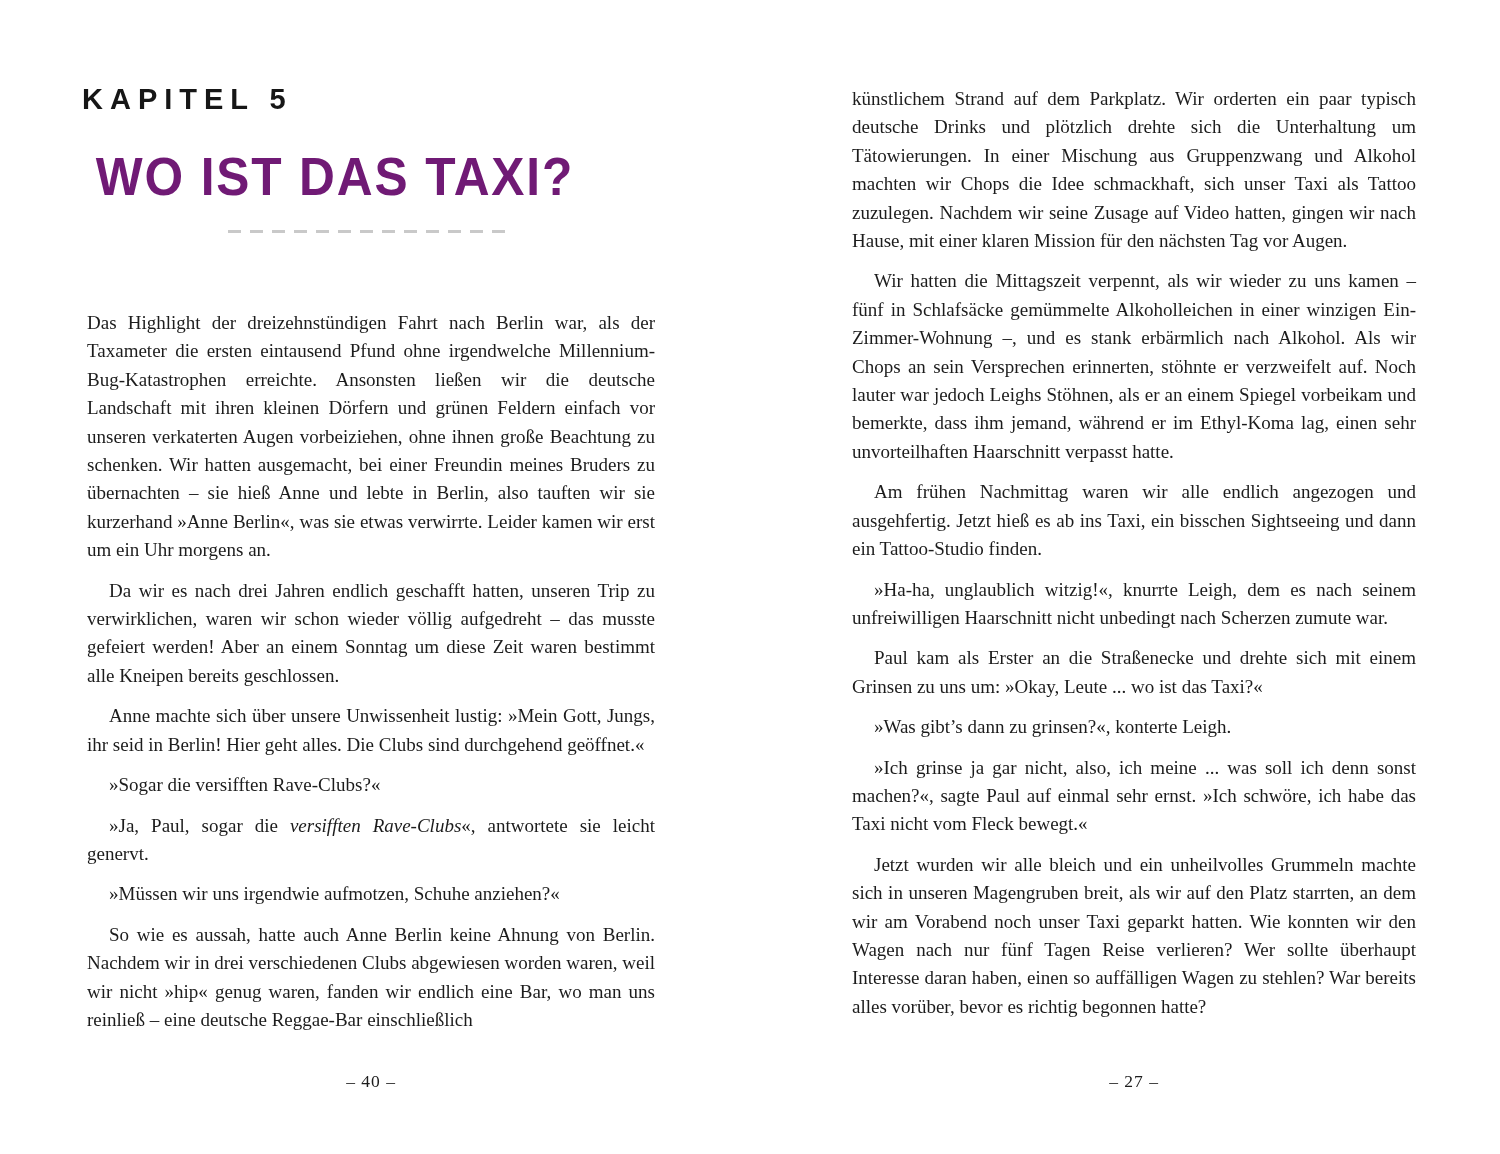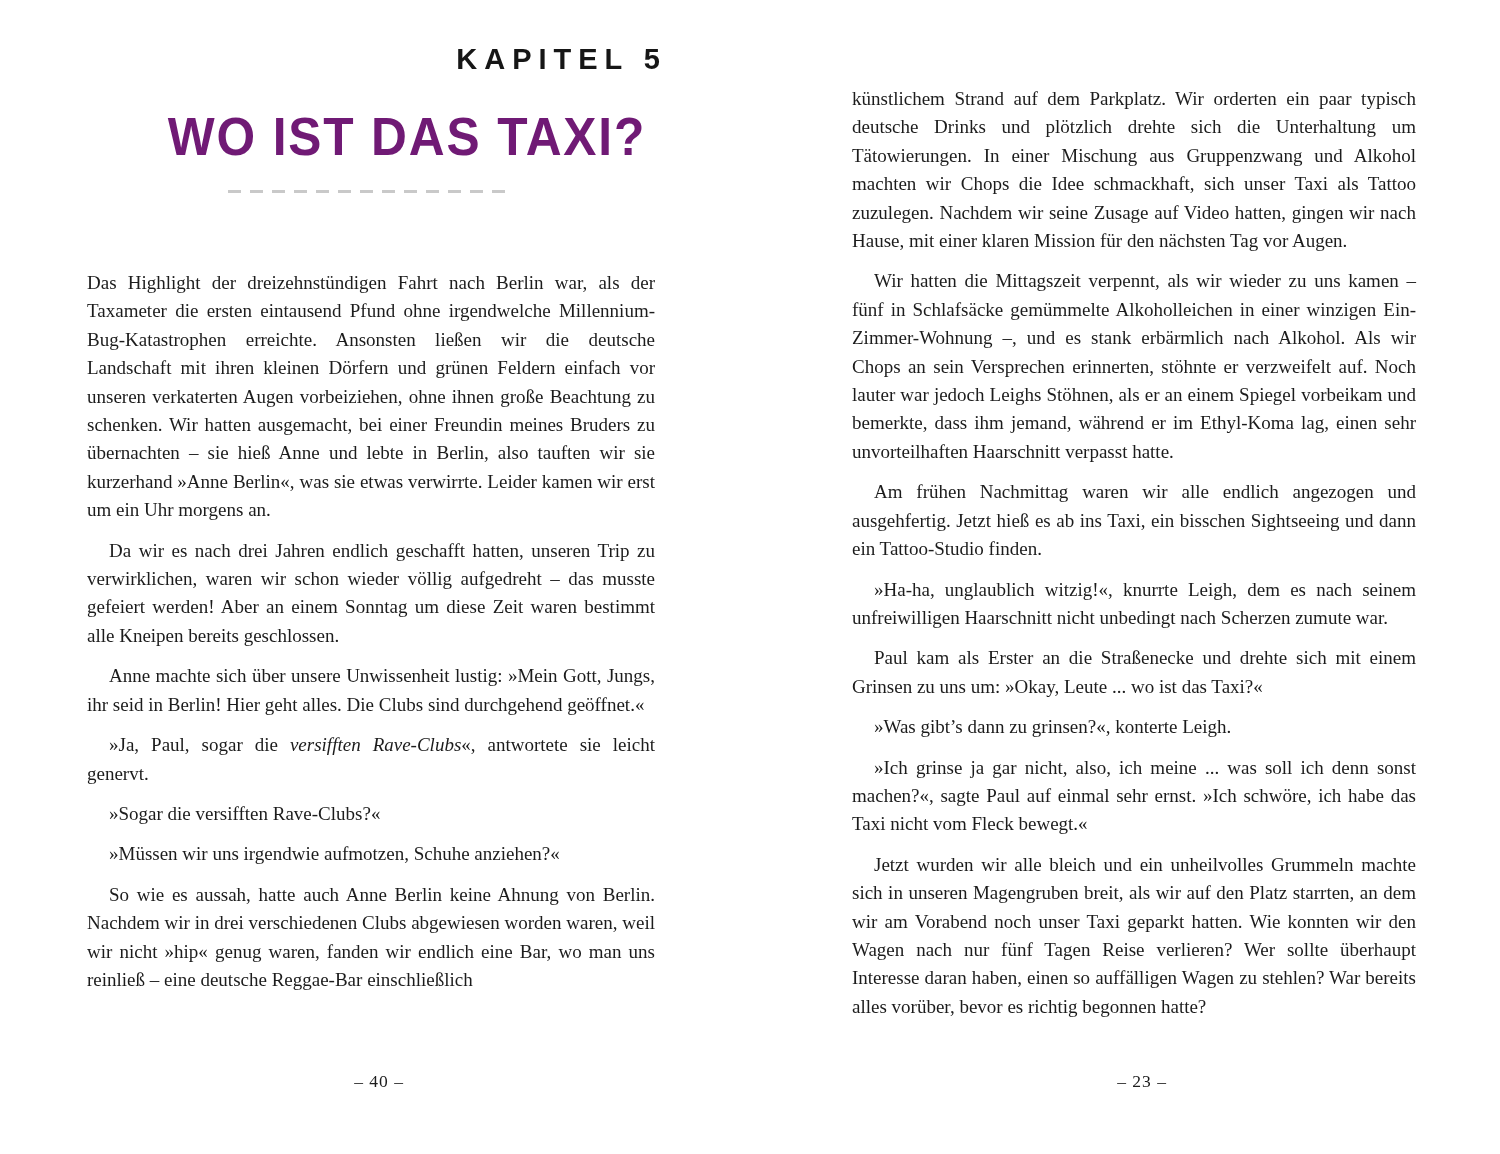--- a/index.html
+++ b/index.html
@@ -18,22 +18,22 @@
   }
   .page {
     position: absolute;
     top: 0;
     height: 100%;
   }
   .page-left  { left: 75px;  width: 592px; }
   .page-right { left: 840px; width: 588px; }
 
   .chapter-header {
-    padding-top: 44px;
-    text-align: right;
+    padding-top: 84px;
+    text-align: left;
   }
   .kapitel {
     font-family: "Liberation Sans", sans-serif;
     font-weight: 700;
     font-size: 29px;
     line-height: 30px;
     letter-spacing: 7px;
     text-indent: 7px;
     color: #161616;
   }
@@ -73,21 +73,21 @@
   .body-text p {
     margin: 12px;
     padding: 0;
   }
   .body-text p.indent { text-indent: 22px; }
   .italic { font-style: italic; }
 
   .page-number {
     position: absolute;
     bottom: 62px;
-    left: 8px;
+    left: 0;
     width: 100%;
     text-align: center;
     font-size: 17.5px;
     letter-spacing: 1px;
     color: #1c1c1c;
   }
 </style>
 </head>
 <body>
 
@@ -96,35 +96,35 @@
   <section class="page page-left">
     <header class="chapter-header">
       <div class="kapitel">KAPITEL 5</div>
       <h1 class="title"><span class="title-inner">WO IST DAS TAXI?</span></h1>
       <div class="dash-rule"></div>
     </header>
     <div class="body-text">
         <p class=""><span>Das Highlight der dreizehnstündigen Fahrt nach Berlin war, als der Taxameter die ersten eintausend Pfund ohne irgendwelche Millennium-Bug-Katastrophen erreichte. Ansonsten ließen wir die deutsche Landschaft mit ihren kleinen Dörfern und grünen Feldern einfach vor unseren verkaterten Augen vorbeiziehen, ohne ihnen große Beachtung zu schenken. Wir hatten ausgemacht, bei einer Freundin meines Bruders zu übernachten – sie hieß Anne und lebte in Berlin, also tauften wir sie kurzerhand »Anne Berlin«, was sie etwas verwirrte. Leider kamen wir erst um ein Uhr morgens an.</span></p>
         <p class="indent"><span>Da wir es nach drei Jahren endlich geschafft hatten, unseren Trip zu verwirklichen, waren wir schon wieder völlig aufgedreht – das musste gefeiert werden! Aber an einem Sonntag um diese Zeit waren bestimmt alle Kneipen bereits geschlossen.</span></p>
         <p class="indent"><span>Anne machte sich über unsere Unwissenheit lustig: »Mein Gott, Jungs, ihr seid in Berlin! Hier geht alles. Die Clubs sind durchgehend geöffnet.«</span></p>
+        <p class="indent"><span>»Sogar die versifften Rave-Clubs?«</span></p>
         <p class="indent"><span>»Ja, Paul, sogar die </span><span class="italic">versifften Rave-Clubs</span><span>«, antwortete sie leicht genervt.</span></p>
-        <p class="indent"><span>»Sogar die versifften Rave-Clubs?«</span></p>
         <p class="indent"><span>»Müssen wir uns irgendwie aufmotzen, Schuhe anziehen?«</span></p>
         <p class="indent"><span>So wie es aussah, hatte auch Anne Berlin keine Ahnung von Berlin. Nachdem wir in drei verschiedenen Clubs abgewiesen worden waren, weil wir nicht »hip« genug waren, fanden wir endlich eine Bar, wo man uns reinließ – eine deutsche Reggae-Bar einschließlich</span></p>
       </div>
     <div class="page-number">– 40 –</div>
   </section>
 
   <section class="page page-right">
     <div class="body-text">
         <p class=""><span>künstlichem Strand auf dem Parkplatz. Wir orderten ein paar typisch deutsche Drinks und plötzlich drehte sich die Unterhaltung um Tätowierungen. In einer Mischung aus Gruppenzwang und Alkohol machten wir Chops die Idee schmackhaft, sich unser Taxi als Tattoo zuzulegen. Nachdem wir seine Zusage auf Video hatten, gingen wir nach Hause, mit einer klaren Mission für den nächsten Tag vor Augen.</span></p>
         <p class="indent"><span>Wir hatten die Mittagszeit verpennt, als wir wieder zu uns kamen – fünf in Schlafsäcke gemümmelte Alkoholleichen in einer winzigen Ein-Zimmer-Wohnung –, und es stank erbärmlich nach Alkohol. Als wir Chops an sein Versprechen erinnerten, stöhnte er verzweifelt auf. Noch lauter war jedoch Leighs Stöhnen, als er an einem Spiegel vorbeikam und bemerkte, dass ihm jemand, während er im Ethyl-Koma lag, einen sehr unvorteilhaften Haarschnitt verpasst hatte.</span></p>
         <p class="indent"><span>Am frühen Nachmittag waren wir alle endlich angezogen und ausgehfertig. Jetzt hieß es ab ins Taxi, ein bisschen Sightseeing und dann ein Tattoo-Studio finden.</span></p>
         <p class="indent"><span>»Ha-ha, unglaublich witzig!«, knurrte Leigh, dem es nach seinem unfreiwilligen Haarschnitt nicht unbedingt nach Scherzen zumute war.</span></p>
         <p class="indent"><span>Paul kam als Erster an die Straßenecke und drehte sich mit einem Grinsen zu uns um: »Okay, Leute ... wo ist das Taxi?«</span></p>
         <p class="indent"><span>»Was gibt’s dann zu grinsen?«, konterte Leigh.</span></p>
         <p class="indent"><span>»Ich grinse ja gar nicht, also, ich meine ... was soll ich denn sonst machen?«, sagte Paul auf einmal sehr ernst. »Ich schwöre, ich habe das Taxi nicht vom Fleck bewegt.«</span></p>
         <p class="indent"><span>Jetzt wurden wir alle bleich und ein unheilvolles Grummeln machte sich in unseren Magengruben breit, als wir auf den Platz starrten, an dem wir am Vorabend noch unser Taxi geparkt hatten. Wie konnten wir den Wagen nach nur fünf Tagen Reise verlieren? Wer sollte überhaupt Interesse daran haben, einen so auffälligen Wagen zu stehlen? War bereits alles vorüber, bevor es richtig begonnen hatte?</span></p>
       </div>
-    <div class="page-number">– 23 –</div>
+    <div class="page-number">– 27 –</div>
   </section>
 
 </div>
 
 </body></html>

